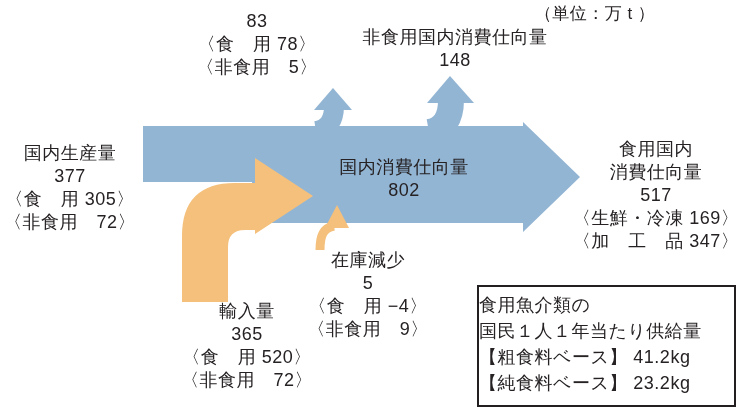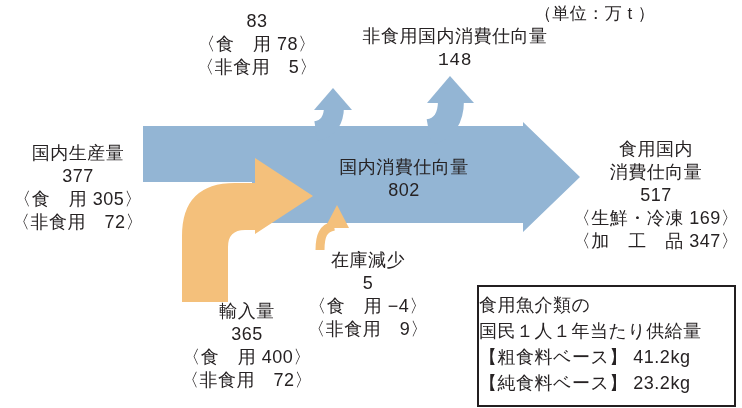--- a/index.html
+++ b/index.html
@@ -60,26 +60,26 @@
   </svg>
 
   <div class="tb unit" style="left:515px;top:2px;width:160px;">（単位：万 t ）</div>
 
   <div class="tb" style="left:187px;top:10px;width:140px;">
     <div>83</div>
     <div>〈食　用 78〉</div>
     <div>〈非食用　5〉</div>
   </div>
 
-  <div class="tb" style="left:335px;top:26px;width:240px;font-family:Liberation Mono, monospace;">
+  <div class="tb" style="left:335px;top:26px;width:240px;">
     <div>非食用国内消費仕向量</div>
     <div>148</div>
   </div>
 
-  <div class="tb" style="left:8px;top:142px;width:140px;">
+  <div class="tb" style="left:0px;top:142px;width:140px;">
     <div>国内生産量</div>
     <div>377</div>
     <div>〈食　用 305〉</div>
     <div>〈非食用　72〉</div>
   </div>
 
   <div class="tb" style="left:324px;top:156px;width:160px;">
     <div>国内消費仕向量</div>
     <div>802</div>
   </div>
@@ -87,21 +87,21 @@
   <div class="tb" style="left:298px;top:249px;width:140px;">
     <div>在庫減少</div>
     <div>5</div>
     <div>〈食　用 −4〉</div>
     <div>〈非食用　9〉</div>
   </div>
 
   <div class="tb" style="left:135px;top:300px;width:140px;margin-left:42px;">
     <div>輸入量</div>
     <div>365</div>
-    <div>〈食　用 400〉</div>
+    <div>〈食　用 520〉</div>
     <div>〈非食用　72〉</div>
   </div>
 
   <div class="tb" style="left:566px;top:138px;width:180px;">
     <div>食用国内</div>
     <div>消費仕向量</div>
     <div>517</div>
     <div>〈生鮮・冷凍 169〉</div>
     <div>〈加　工　品 347〉</div>
   </div>

